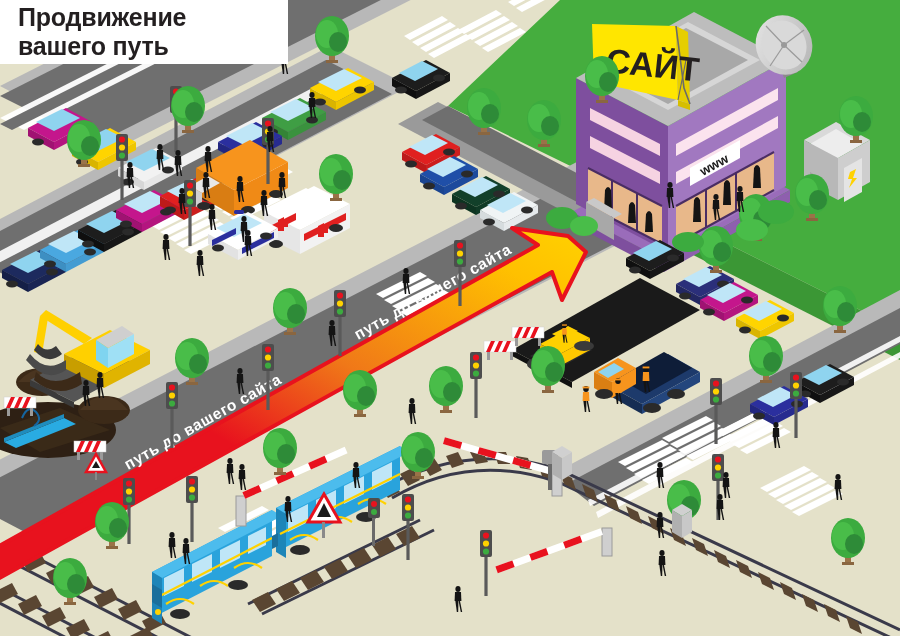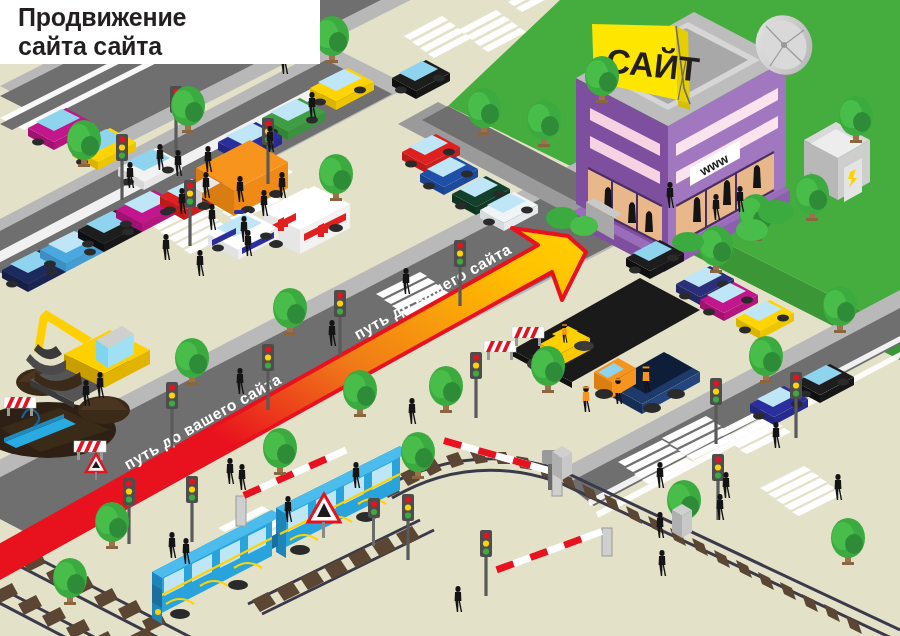--- a/index.html
+++ b/index.html
@@ -1,20 +1,20 @@
 <!DOCTYPE html>
 <html><head>
 <meta charset="utf-8">
 <style>
   html,body{margin:0;padding:0;background:#fff;}
   body{font-family:"Liberation Sans",sans-serif;}
   #stage{position:relative;width:900px;height:636px;overflow:hidden;background:#e4e1c9;}
   #stage svg{position:absolute;left:0;top:0;}
   .title-box{
-    position:absolute;left:0;top:0;width:320px;height:64px;background:#ffffff;
+    position:absolute;left:0;top:0;width:288px;height:64px;background:#ffffff;
     display:flex;flex-direction:column;justify-content:center;padding-left:18px;
     box-sizing:border-box;z-index:50;
   }
   .title-line{
     font-family:"Liberation Sans",sans-serif;font-weight:bold;font-size:25px;
     line-height:29px;color:#231f20;letter-spacing:-0.2px;white-space:nowrap;
   }
   .arrow-label{
     font-family:"Liberation Sans",sans-serif;font-weight:bold;fill:#ffffff;
     font-size:15.5px;letter-spacing:0.6px;
@@ -910,16 +910,16 @@
         <path d="M672,510 L682,504 L692,510 L682,516 Z" fill="#d0d0d0"></path>
         <path d="M672,510 L682,516 L682,538 L672,532 Z" fill="#b0b0b0"></path>
         <path d="M682,516 L692,510 L692,532 L682,538 Z" fill="#c8c8c8"></path>
       </g>
     </g>
 
   </svg>
 
   <div class="title-box">
     <div class="title-line">Продвижение</div>
-    <div class="title-line">сайта сайта</div>
+    <div class="title-line">вашего путь</div>
   </div>
 
 </div>
 
 </body></html>

